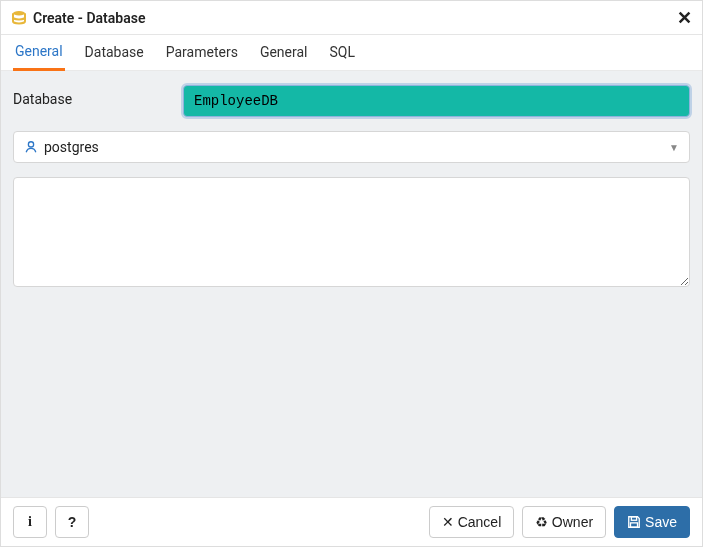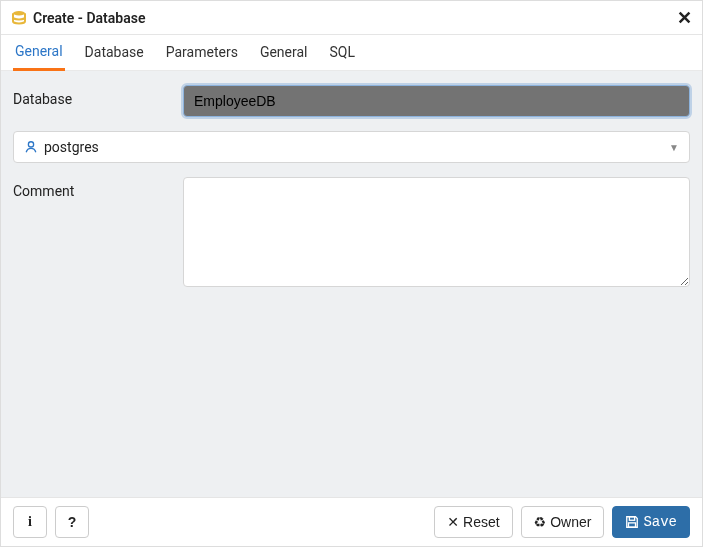--- a/index.html
+++ b/index.html
@@ -67,21 +67,22 @@
     .field { flex: 1; }
     .input-text {
       width: 100%;
       height: 32px;
       padding: 4px 10px;
       font-size: 14px;
       border: 1px solid #8db3dd;
       border-radius: 4px;
       outline: 2px solid rgba(50,120,200,.25);
       outline-offset: 0;
-      background: #737373;
+      background: #14b8a6;
+      font-family: Liberation Mono, monospace;
     }
     .select-like {
       width: 100%;
       height: 32px;
       display: flex;
       align-items: center;
       padding: 0 10px;
       border: 1px solid #d6d6d6;
       border-radius: 4px;
       background: #fff;
@@ -122,21 +123,20 @@
       background:#fff;
       cursor:pointer;
       font-size:14px;
       color:#222;
     }
     .btn.icon-only { width:34px; justify-content:center; padding:0; font-weight:bold;}
     .btn.primary {
       background:#2d6ea8;
       border-color:#2d6ea8;
       color:#fff;
-      font-family:Liberation Mono, monospace;
     }
     svg { display:block; }
   </style>
 </head>
 <body>
 
 <div class="dialog">
   <div class="titlebar">
     <span class="db-icon">
       <svg width="16" height="16" viewBox="0 0 16 16">
@@ -174,40 +174,39 @@
                   <path d="M2.5 14c.8-3 3-4.5 5.5-4.5S12.7 11 13.5 14" fill="none" stroke="#2c76c7" stroke-width="1.5"></path>
                 </svg>
             </span>
             <span>postgres</span>
           </span>
           <span class="caret">▼</span>
         </div>
       </div>
     </div>
     <div class="row">
-      <div class="label">Comment</div>
       <div class="field">
         <textarea class="textarea" style=""></textarea>
       </div>
     </div>
   </div>
 
   <div class="footer">
     <div class="footer-left">
       <button class="btn icon-only" style="font-family:Georgia,serif;">
         <span>i</span>
       </button>
       <button class="btn icon-only">
         <span>?</span>
       </button>
     </div>
     <div class="footer-right">
       <button class="btn">
         <span>✕</span>
-        <span>Reset</span>
+        <span>Cancel</span>
       </button>
       <button class="btn">
         <span>♻</span>
         <span>Owner</span>
       </button>
       <button class="btn primary">
         <span>
           <svg width="14" height="14" viewBox="0 0 16 16">
               <path d="M2 2h10l2 2v10H2z" fill="none" stroke="#fff" stroke-width="1.5"></path>
               <rect x="5" y="2" width="6" height="4" fill="none" stroke="#fff" stroke-width="1.5"></rect>

